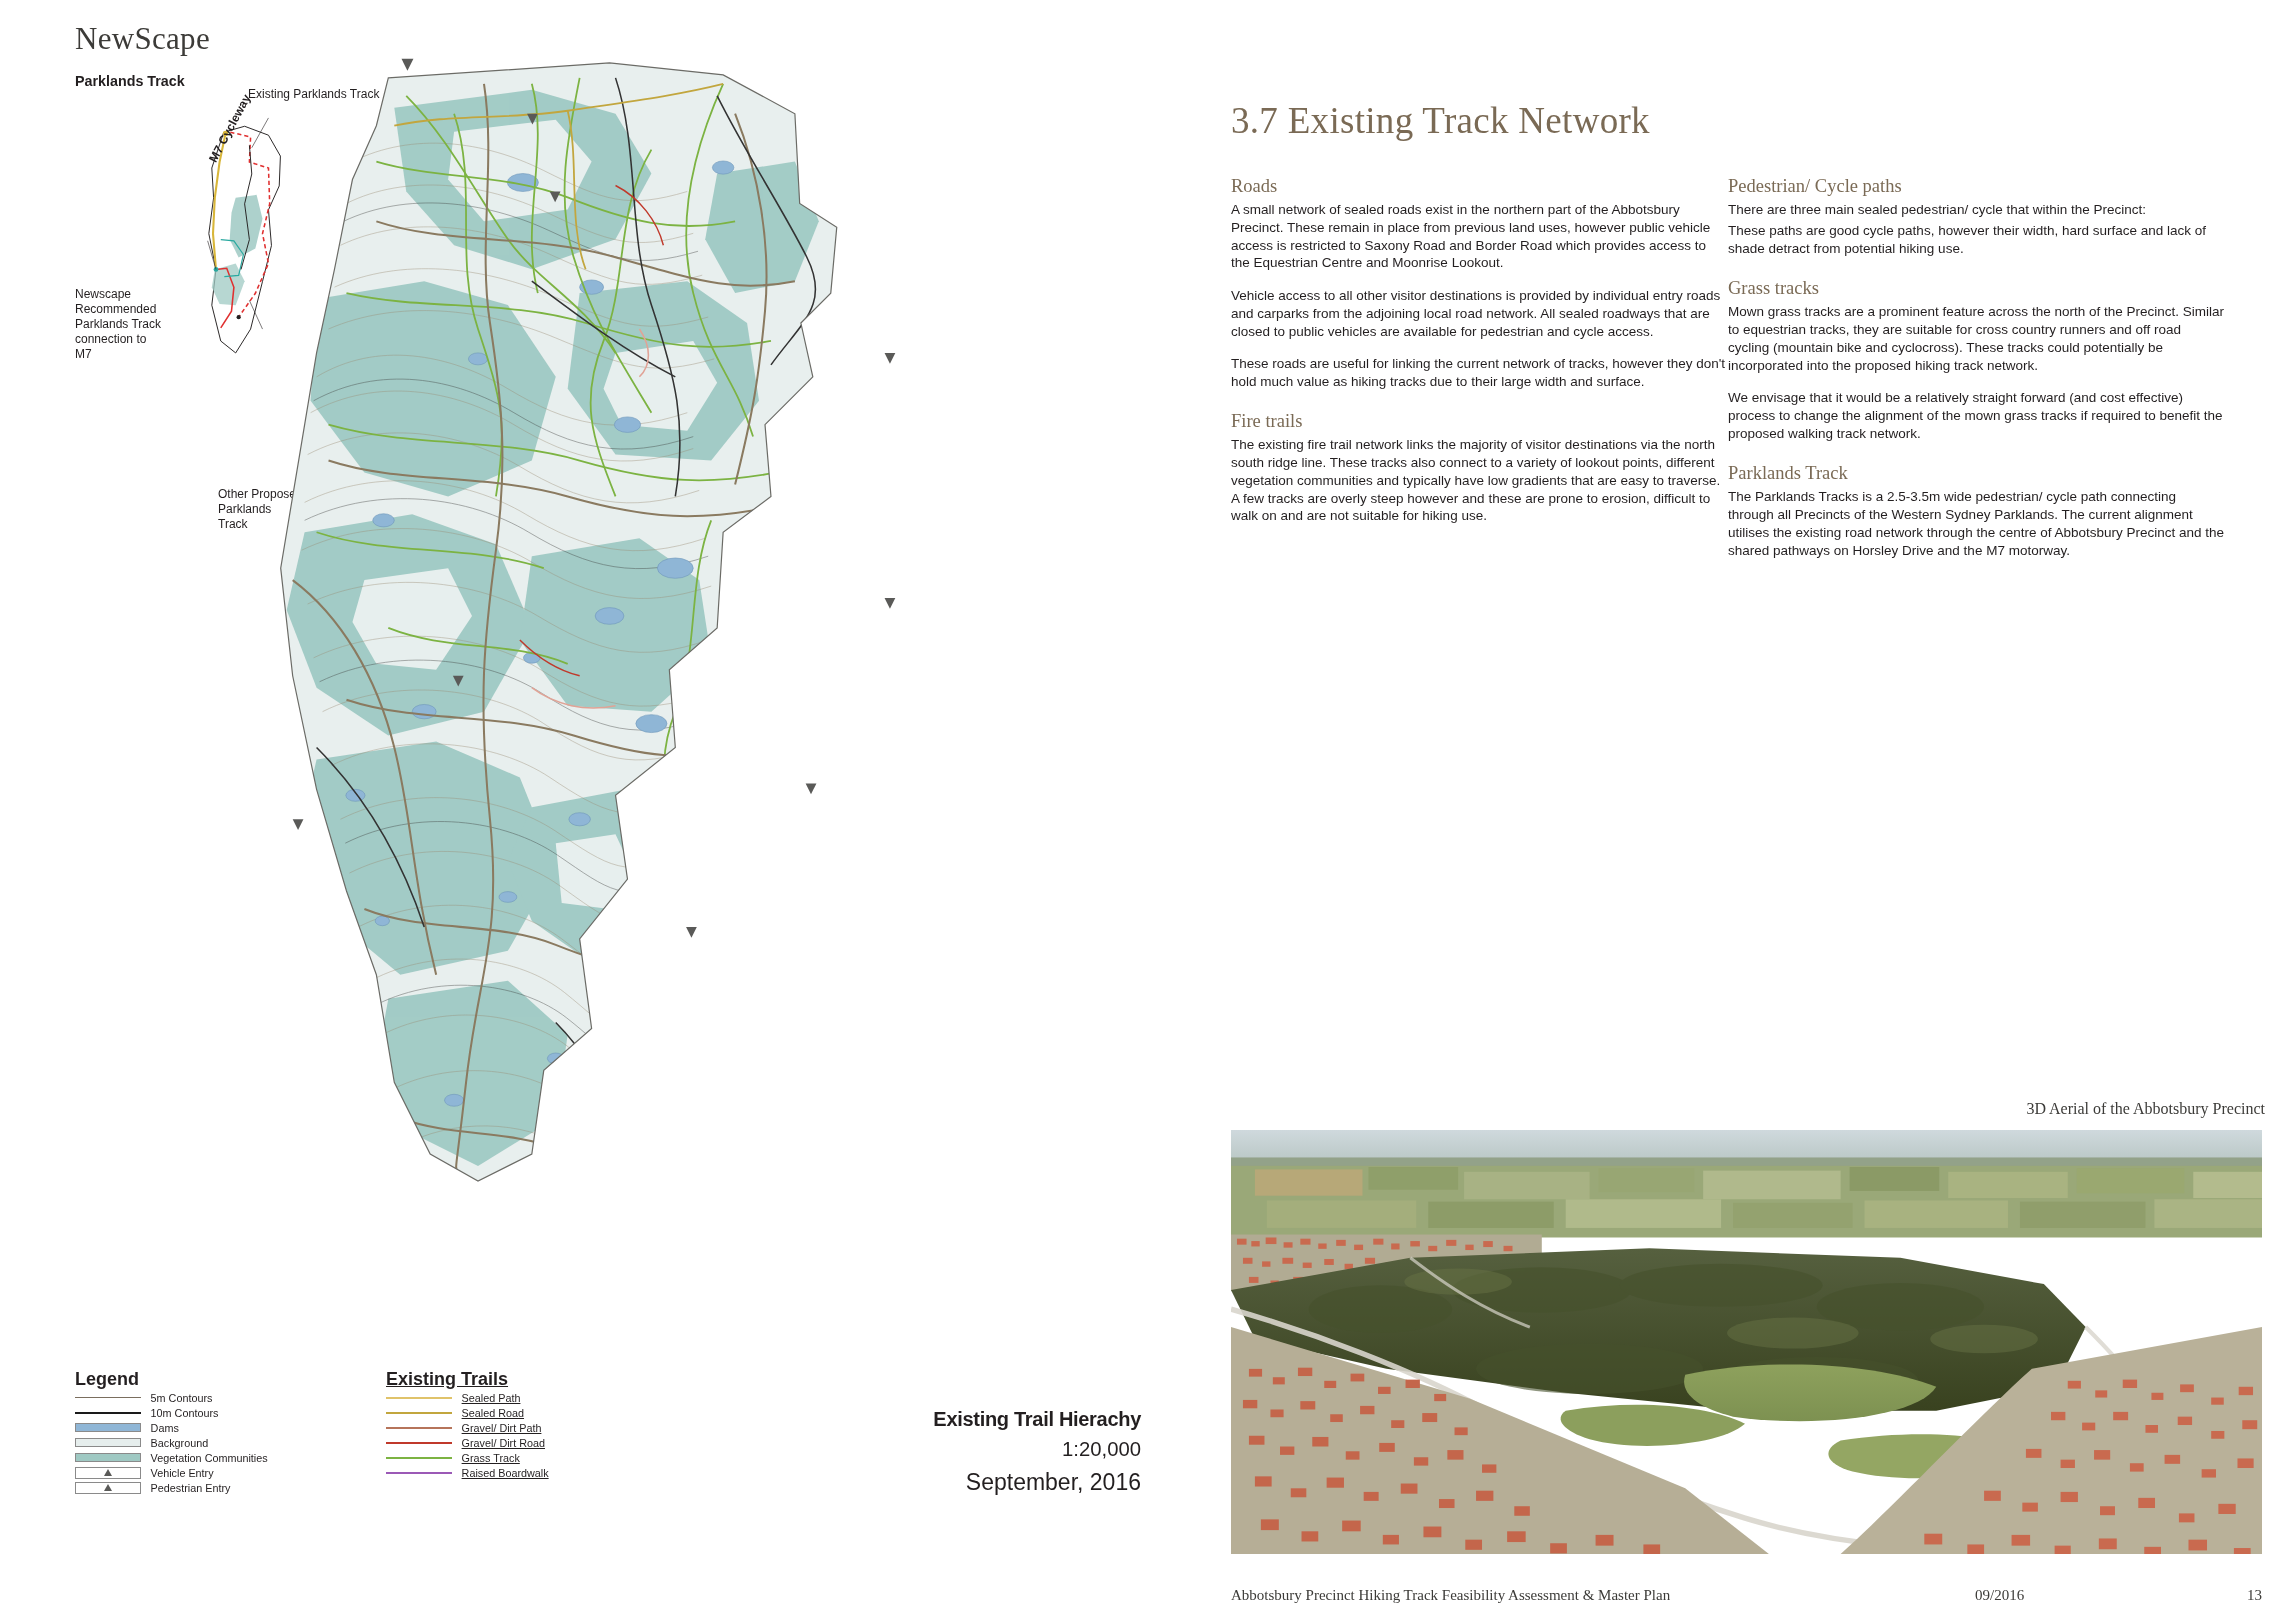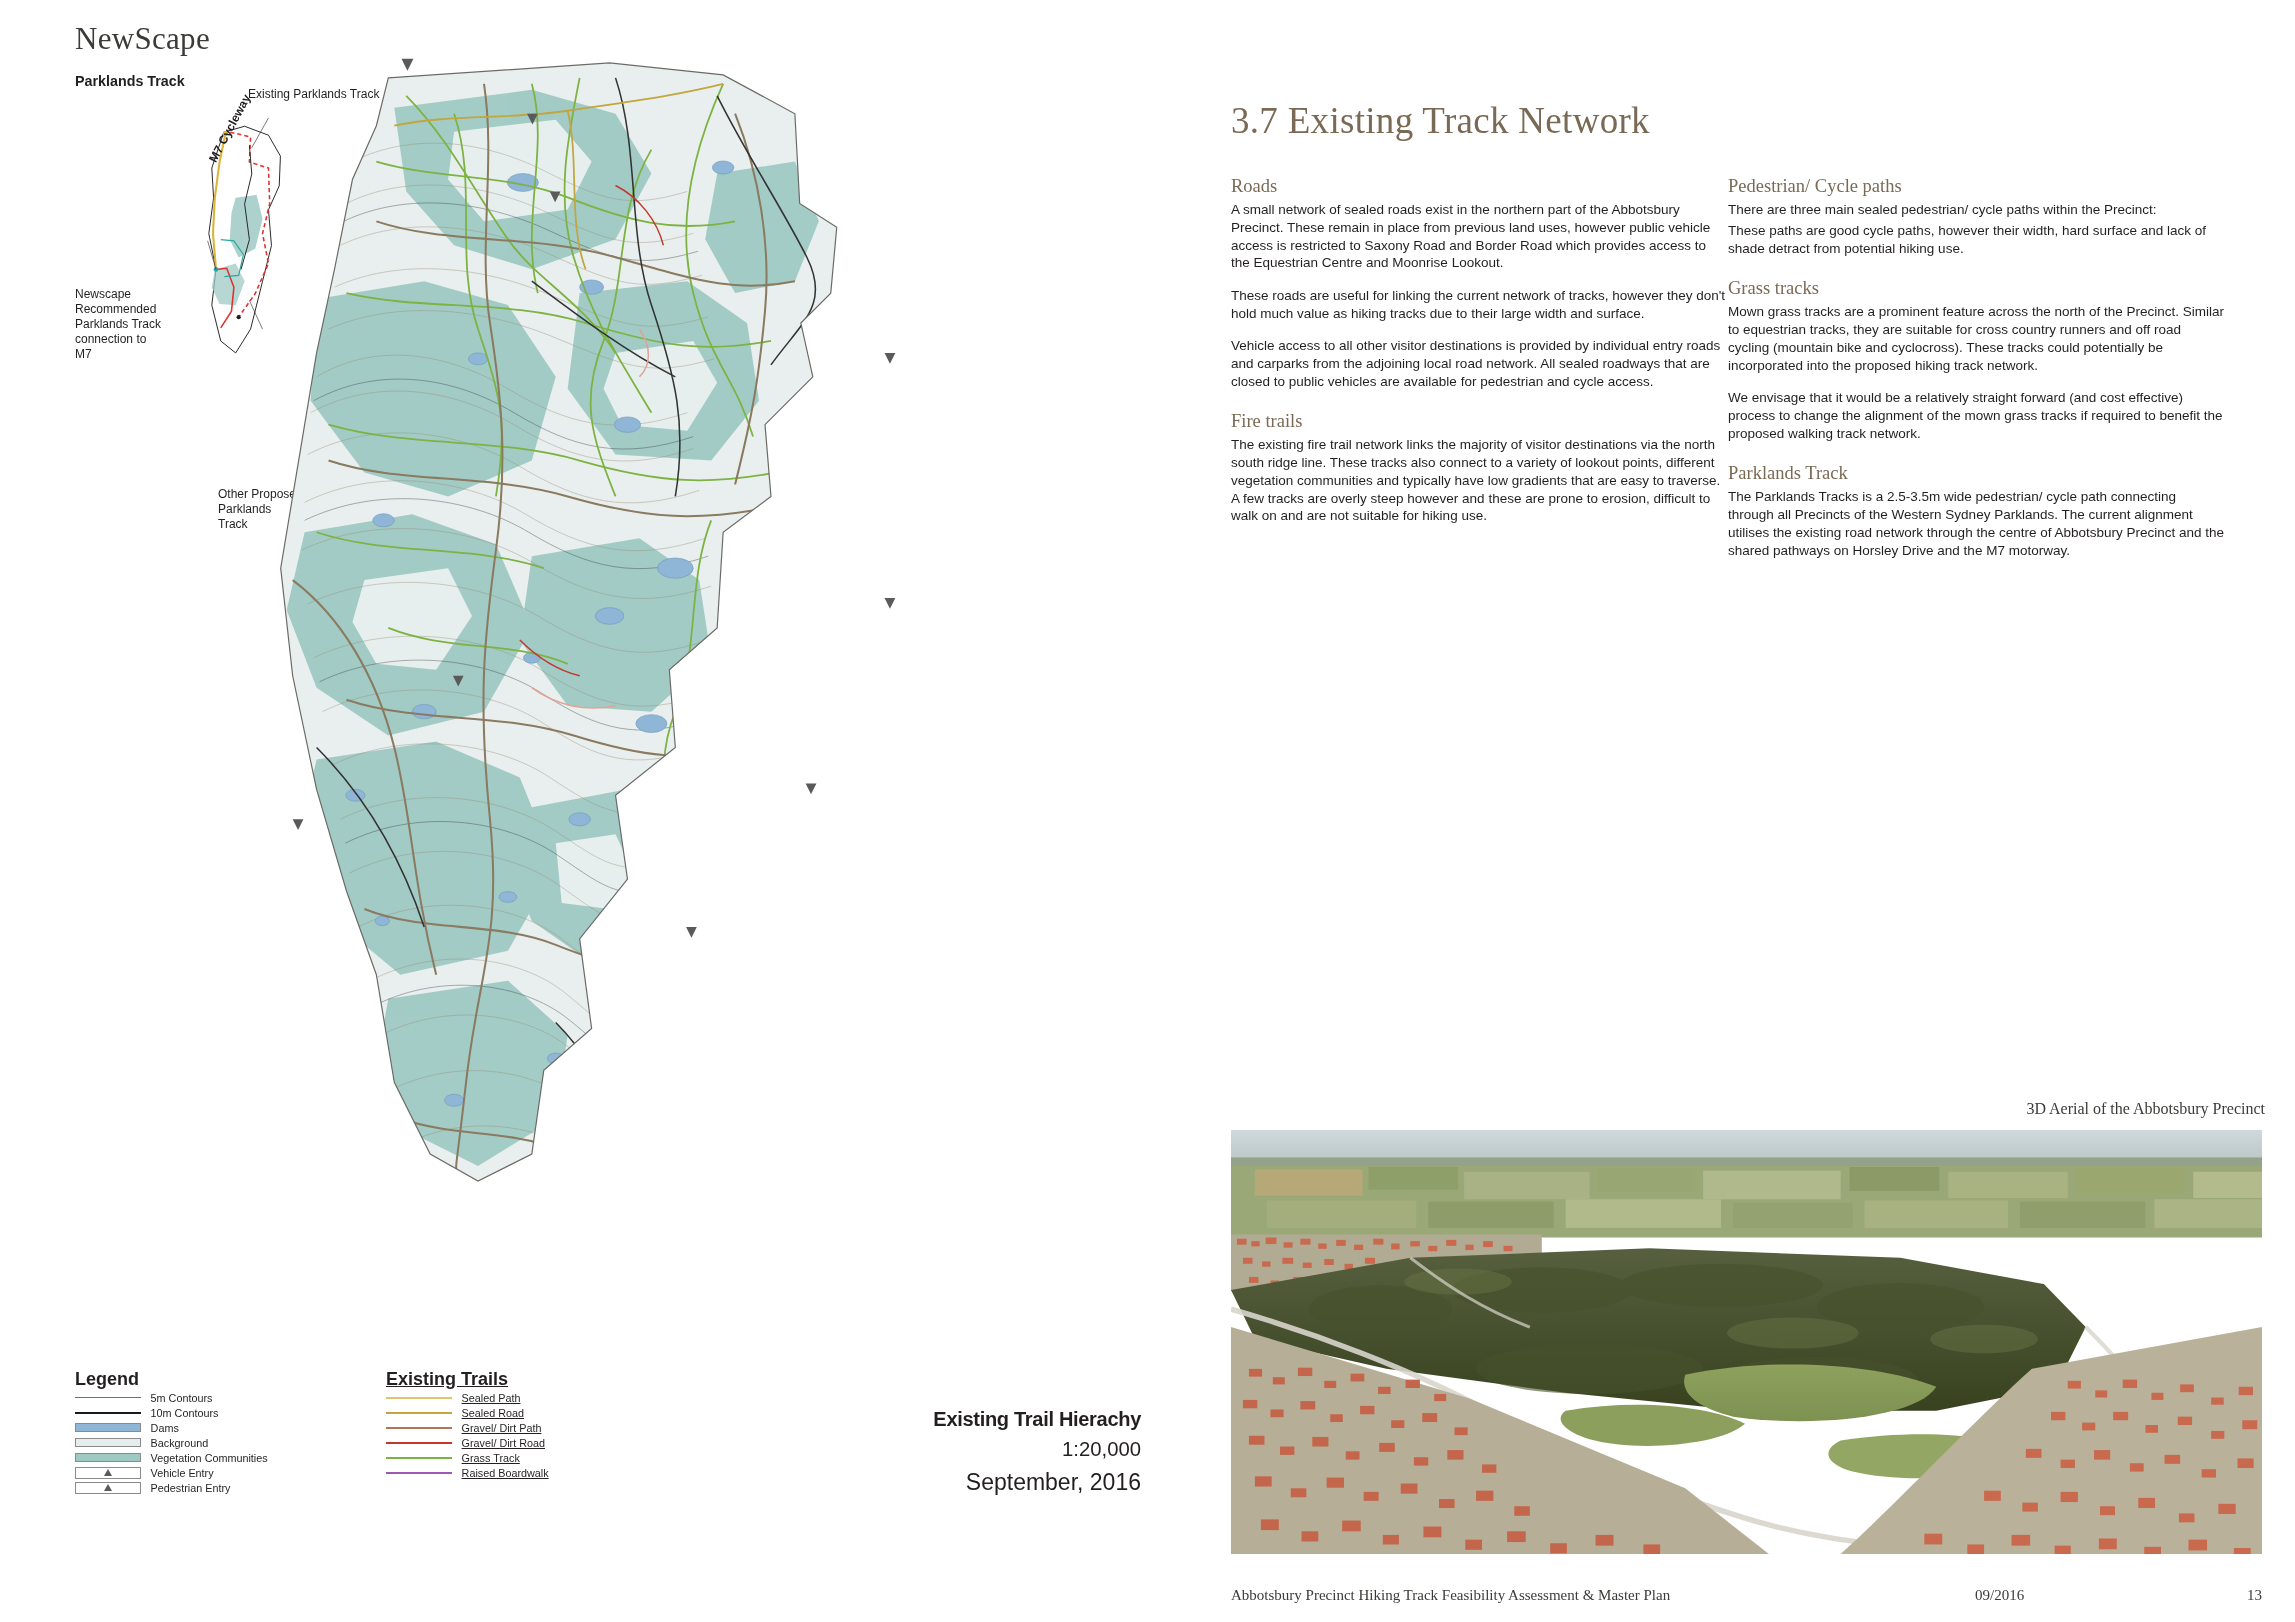--- a/index.html
+++ b/index.html
@@ -486,30 +486,30 @@
 
   <div class="right-panel">
 
     <div class="section-title">3.7 Existing Track Network</div>
 
     <div class="cols">
 
       <div class="col">
         <div class="h3">Roads</div>
         <p class="body">A small network of sealed roads exist in the northern part of the Abbotsbury Precinct. These remain in place from previous land uses, however public vehicle access is restricted to Saxony Road and Border Road which provides access to the Equestrian Centre and Moonrise Lookout.</p>
+        <p class="body">Vehicle access to all other visitor destinations is provided by individual entry roads and carparks from the adjoining local road network. All sealed roadways that are closed to public vehicles are available for pedestrian and cycle access.</p>
         <p class="body">These roads are useful for linking the current network of tracks, however they don't hold much value as hiking tracks due to their large width and surface.</p>
-        <p class="body">Vehicle access to all other visitor destinations is provided by individual entry roads and carparks from the adjoining local road network. All sealed roadways that are closed to public vehicles are available for pedestrian and cycle access.</p>
 
         <div class="h3 spaced">Fire trails</div>
         <p class="body">The existing fire trail network links the majority of visitor destinations via the north south ridge line. These tracks also connect to a variety of lookout points, different vegetation communities and typically have low gradients that are easy to traverse. A few tracks are overly steep however and these are prone to erosion, difficult to walk on and are not suitable for hiking use.</p>
       </div>
 
       <div class="col">
         <div class="h3">Pedestrian/ Cycle paths</div>
-        <p class="body" style="margin-bottom:3.6px;">There are three main sealed pedestrian/ cycle paths within the Precinct:</p>
+        <p class="body" style="margin-bottom:3.6px;">There are three main sealed pedestrian/ cycle that within the Precinct:</p>
         <p class="body">These paths are good cycle paths, however their width, hard surface and lack of shade detract from potential hiking use.</p>
 
         <div class="h3 spaced">Grass tracks</div>
         <p class="body">Mown grass tracks are a prominent feature across the north of the Precinct. Similar to equestrian tracks, they are suitable for cross country runners and off road cycling (mountain bike and cyclocross). These tracks could potentially be incorporated into the proposed hiking track network.</p>
         <p class="body">We envisage that it would be a relatively straight forward (and cost effective) process to change the alignment of the mown grass tracks if required to benefit the proposed walking track network.</p>
 
         <div class="h3 spaced">Parklands Track</div>
         <p class="body">The Parklands Tracks is a 2.5-3.5m wide pedestrian/ cycle path connecting through all Precincts of the Western Sydney Parklands. The current alignment utilises the existing road network through the centre of Abbotsbury Precinct and the shared pathways on Horsley Drive and the M7 motorway.</p>
       </div>
     </div>

